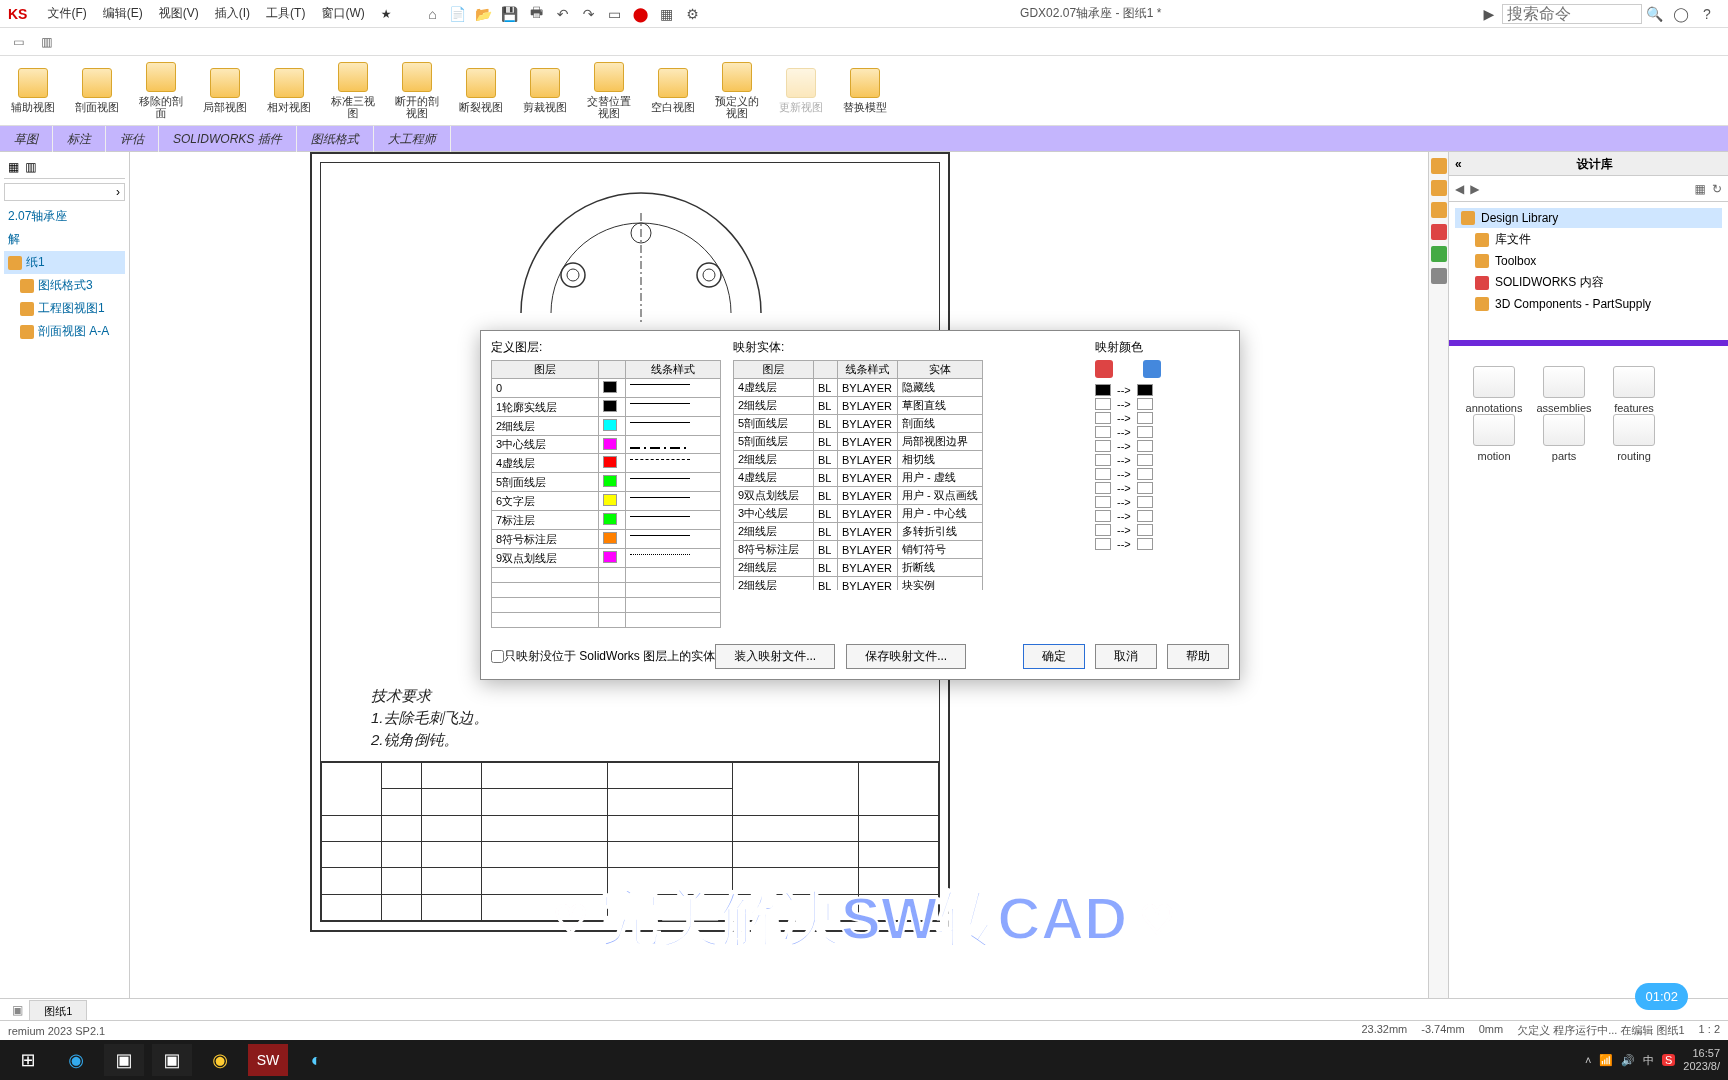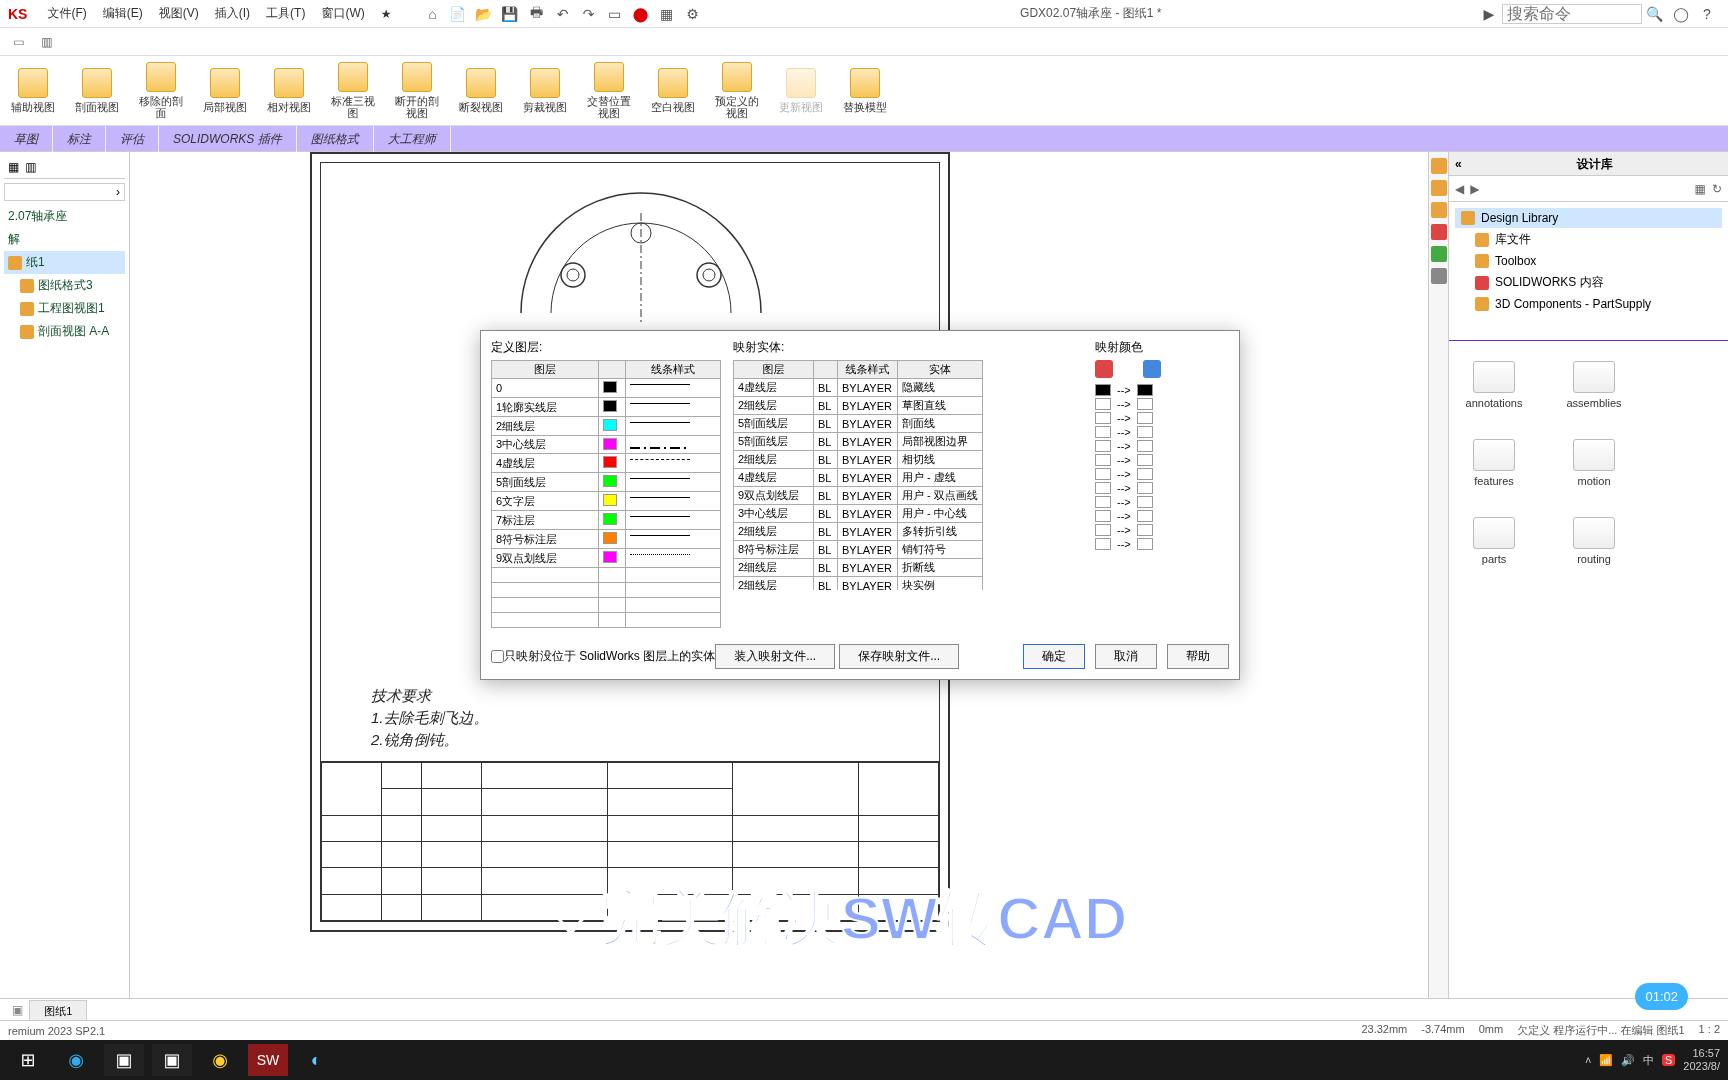--- a/index.html
+++ b/index.html
@@ -23,21 +23,21 @@
 .rbtn .ri { width: 30px; height: 30px; background: linear-gradient(#fde9b8,#f7c559); border: 1px solid #d9a62d; border-radius: 3px; margin-bottom: 3px; }
 .rbtn .rl { font-size: 11px; color: #333; text-align: center; line-height: 12px; }
 
 
 .tabs { height: 26px; background: #c4b5fd; display: flex; align-items: flex-start; border-bottom: 1px solid #ccc; font-style: italic; }
 .tab { padding: 0 14px; height: 26px; line-height: 26px; color: #333; border-right: 1px solid #eee; cursor:pointer; }
 
 
 .main { display: flex; height: calc(100% - 28px - 28px - 70px - 26px - 22px - 20px - 40px); background: #fff; }
 .leftpanel { width: 130px; border-right: 1px solid #ccc; background: #fff; padding: 4px; }
-.lp-item { padding: 3px 4px; color: #14532d; cursor:pointer; display:flex; align-items:center; gap:4px; }
+.lp-item { padding: 3px 4px; color: #0369a1; cursor:pointer; display:flex; align-items:center; gap:4px; }
 .lp-item.sel { background: #cfe6ff; }
 .lp-icon { width:14px; height:14px; background:#e8a33d; border-radius:2px; }
 
 .canvas { flex: 1; background: #fff; position: relative; }
 .sheet { position: absolute; left: 180px; top: 0; width: 640px; height: 780px; border: 2px solid #333; background: #fff; }
 .sheet-inner { position:absolute; inset:8px; border:1px solid #333; }
 .titleblock { position:absolute; bottom:0; left:0; right:0; height:160px; border-top:1px solid #333; }
 .tb-table { width:100%; height:100%; border-collapse:collapse; }
 .tb-table td { border:1px solid #333; font-size:10px; padding:1px 3px; }
 .tech-req { position:absolute; bottom:170px; left:50px; font-size:15px; font-style:italic; line-height:22px; color:#222; font-family: KaiTi, serif; }
@@ -48,21 +48,21 @@
 .rightstrip { width:20px; background:#f6f6f6; border-left:1px solid #ccc; display:flex; flex-direction:column; align-items:center; padding-top:6px; gap:6px; }
 .rs-icon { width:16px; height:16px; background:#e8a33d; border-radius:2px; }
 
 .rightpanel { width: 280px; border-left: 1px solid #ccc; background: #fff; display:flex; flex-direction:column; }
 .rp-header { height:24px; background:#eee; text-align:center; line-height:24px; border-bottom:1px solid #ccc; font-weight:bold; }
 .rp-nav { height:26px; border-bottom:1px solid #ccc; display:flex; align-items:center; padding:0 6px; gap:6px; color:#666; }
 .rp-tree { padding:6px; }
 .rp-tree .node { padding:3px 6px; cursor:pointer; display:flex; align-items:center; gap:6px; }
 .rp-tree .node.sel { background:#cfe6ff; }
 .rp-tree .ticon { width:14px; height:14px; background:#e8a33d; border-radius:2px; }
-.rp-folders { flex:1; display:flex; flex-wrap:wrap; padding:20px 10px; gap:30px; align-content:flex-start; border-top:1px solid #6d28d9; margin-top:20px; }
+.rp-folders { flex:1; display:flex; flex-wrap:wrap; padding:20px 10px; align-content:flex-start; border-top:6px solid #6d28d9; margin-top:20px; }
 .folder { width:70px; display:flex; flex-direction:column; align-items:center; cursor:pointer; }
 .folder .fi { width:42px; height:32px; background:linear-gradient(#fff,#eee); border:1px solid #bbb; border-radius:3px; margin-bottom:4px; }
 .folder .fl { font-size:11px; color:#333; text-align:center; }
 
 
 .dialog { position:absolute; left:480px; top:330px; width:760px; height:350px; background:#fff; border:1px solid #888; box-shadow:0 4px 20px rgba(0,0,0,.3); z-index:100; }
 .dlg-title { height:28px; display:flex; align-items:center; justify-content:space-between; padding:0 10px; border-bottom:1px solid #ddd; background:#f7f7f7; }
 .dlg-close { cursor:pointer; font-size:16px; color:#555; }
 .dlg-body { padding:8px 10px; display:flex; gap:12px; }
 .dlg-col { display:flex; flex-direction:column; }
@@ -663,21 +663,21 @@
             <span class="cm-sw"></span>
           </div>
       </div>
     </div>
   </div>
   <div class="dlg-footer">
     <label class="dlg-check">
       <input type="checkbox" style="">
         <span>只映射没位于 SolidWorks 图层上的实体</span>
     </label>
-    <button class="dlg-btn" style="margin-left:0; margin-right:4px;">装入映射文件...</button>
+    <button class="dlg-btn" style="margin-left:0; margin-right:11px;">装入映射文件...</button>
     <button class="dlg-btn" style="margin-left:0;">保存映射文件...</button>
     <span style="flex:1"></span>
     <button class="dlg-btn primary">确定</button>
     <button class="dlg-btn">取消</button>
     <button class="dlg-btn">帮助</button>
   </div>
 </div>
 
 <div class="overlay-text">
   <span class="heart">♡</span>

